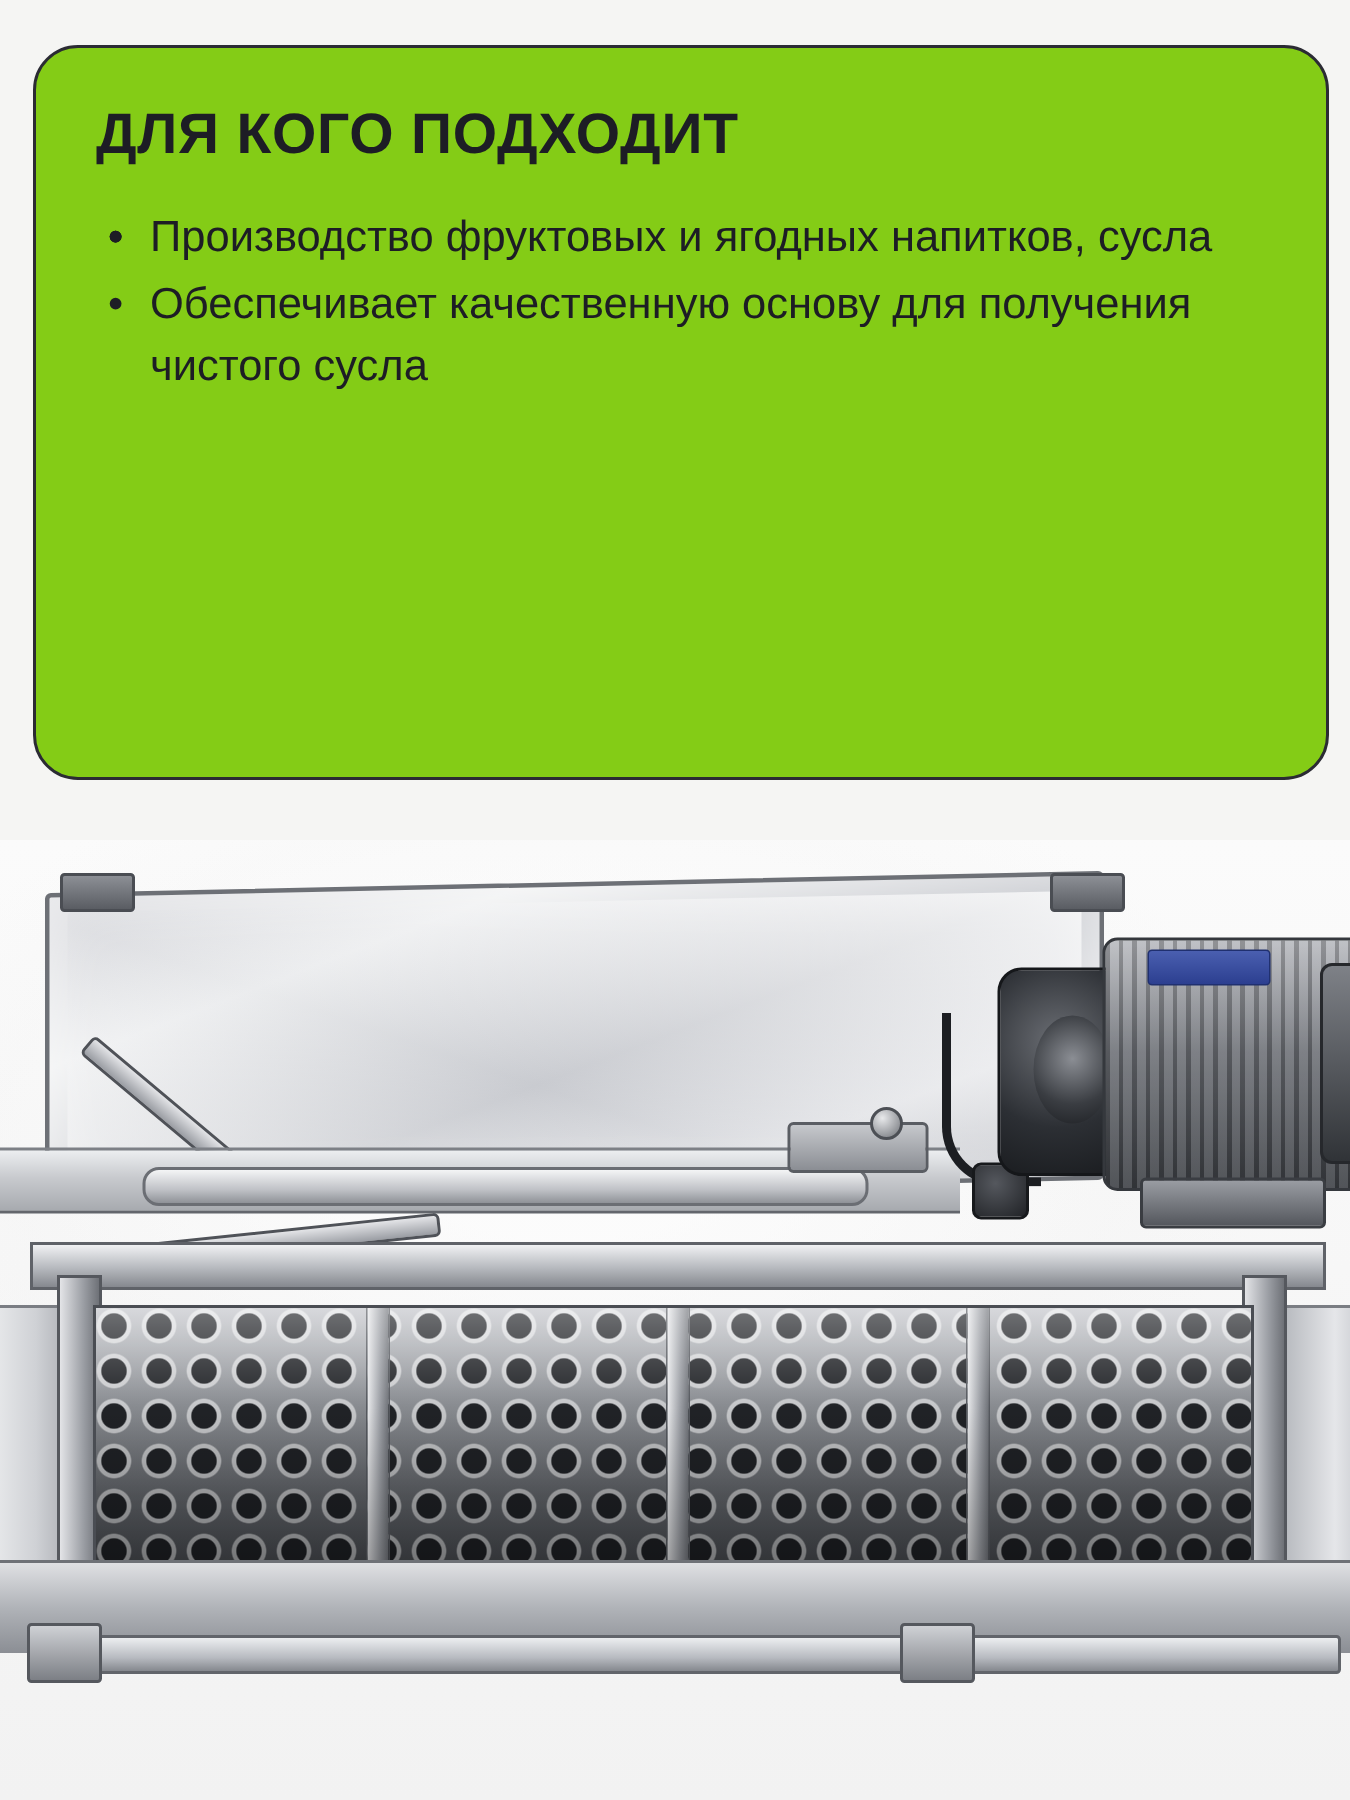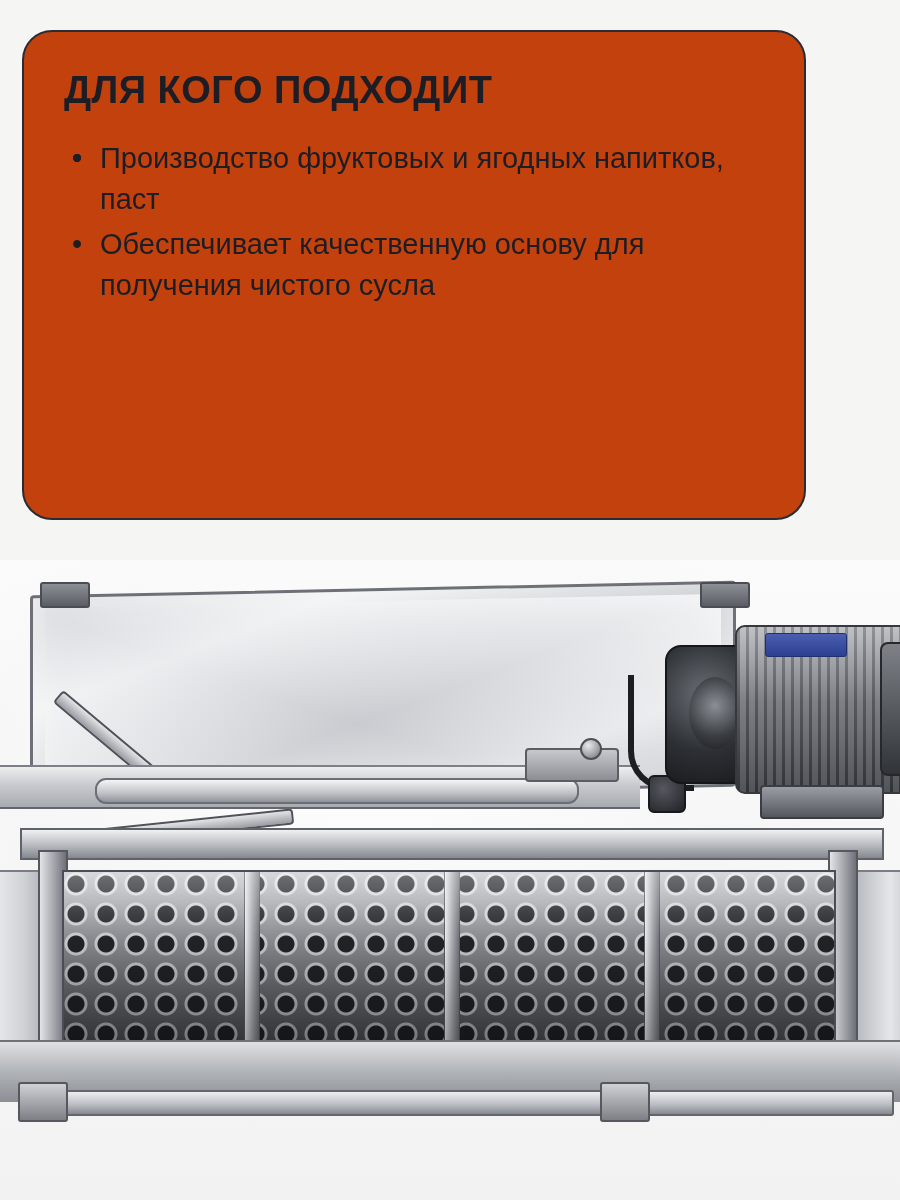--- a/index.html
+++ b/index.html
@@ -19,26 +19,26 @@
     height: 1200px;
     background: #f5f5f3;
     overflow: hidden;
   }
 
   
   .card {
     position: absolute;
     left: 22px;
     top: 30px;
-    width: 784px;
+    width: 864px;
     height: 490px;
     box-sizing: border-box;
     border: 2px solid #2b2b33;
     border-radius: 30px;
-    background: #c2410c;
+    background: #84cc16;
     padding: 38px 40px 0 40px;
   }
   .card-title {
     font-size: 38px;
     font-weight: bold;
     letter-spacing: 0.5px;
     color: #1d1d25;
     margin: 0 0 26px 0;
     line-height: 1.1;
     text-transform: uppercase;
@@ -412,21 +412,21 @@
 
     <ul class="bullet-list">
       <li class="bullet-item">
         <span class="dot">•</span>
       </li>
       <li class="bullet-item">
         <span class="dot">•</span>
       </li>
       <li class="bullet-item">
         <span class="dot">•</span>
-        <span>Производство фруктовых и ягодных напитков, паст</span>
+        <span>Производство фруктовых и ягодных напитков, сусла</span>
       </li>
       <li class="bullet-item">
         <span class="dot">•</span>
         <span>Обеспечивает качественную основу для получения чистого сусла</span>
       </li>
     </ul>
   </section>
 
   <figure class="photo" style="margin:0;">
     <div class="photo-inner">

